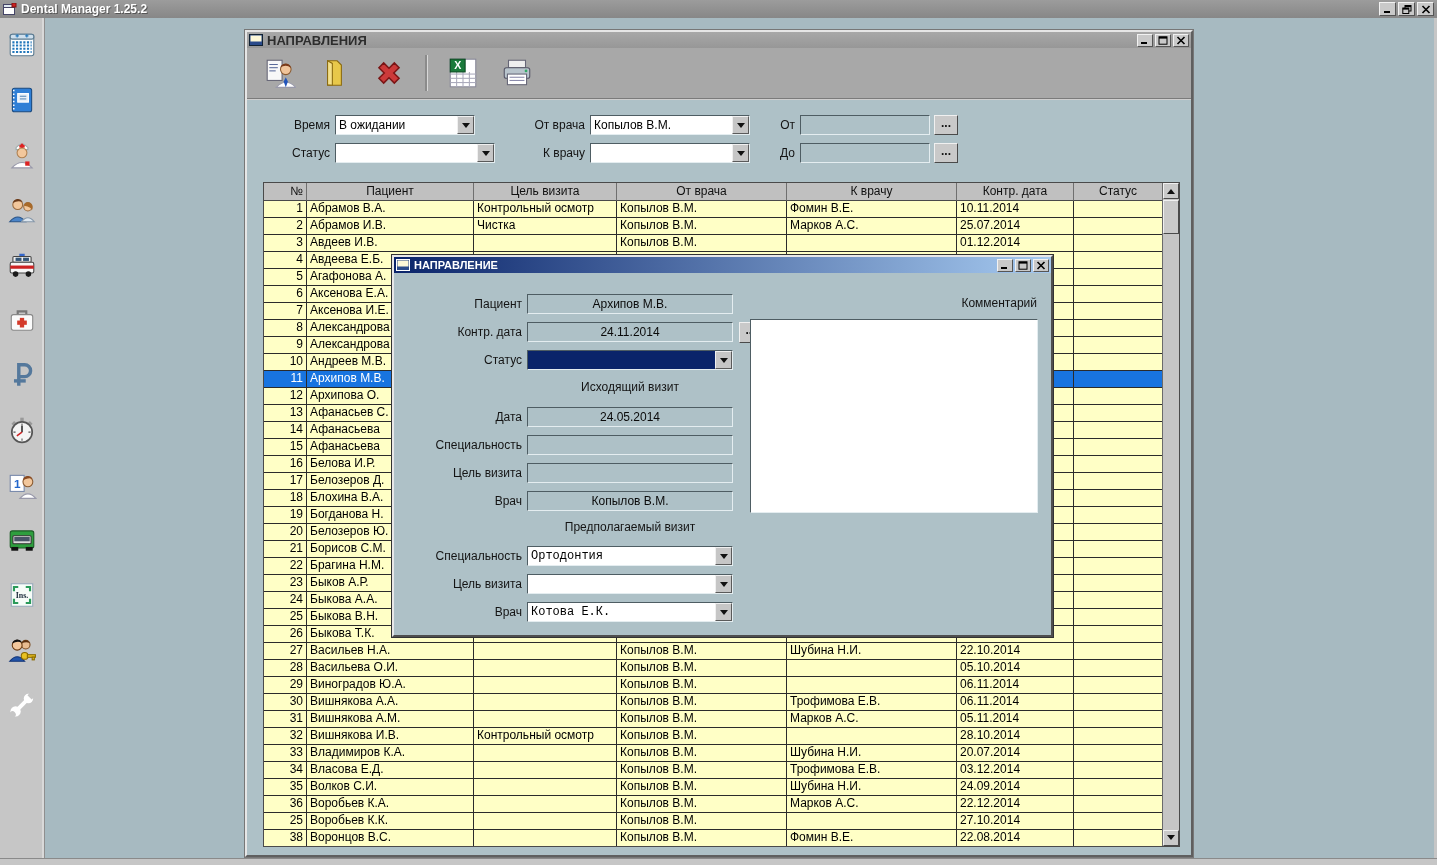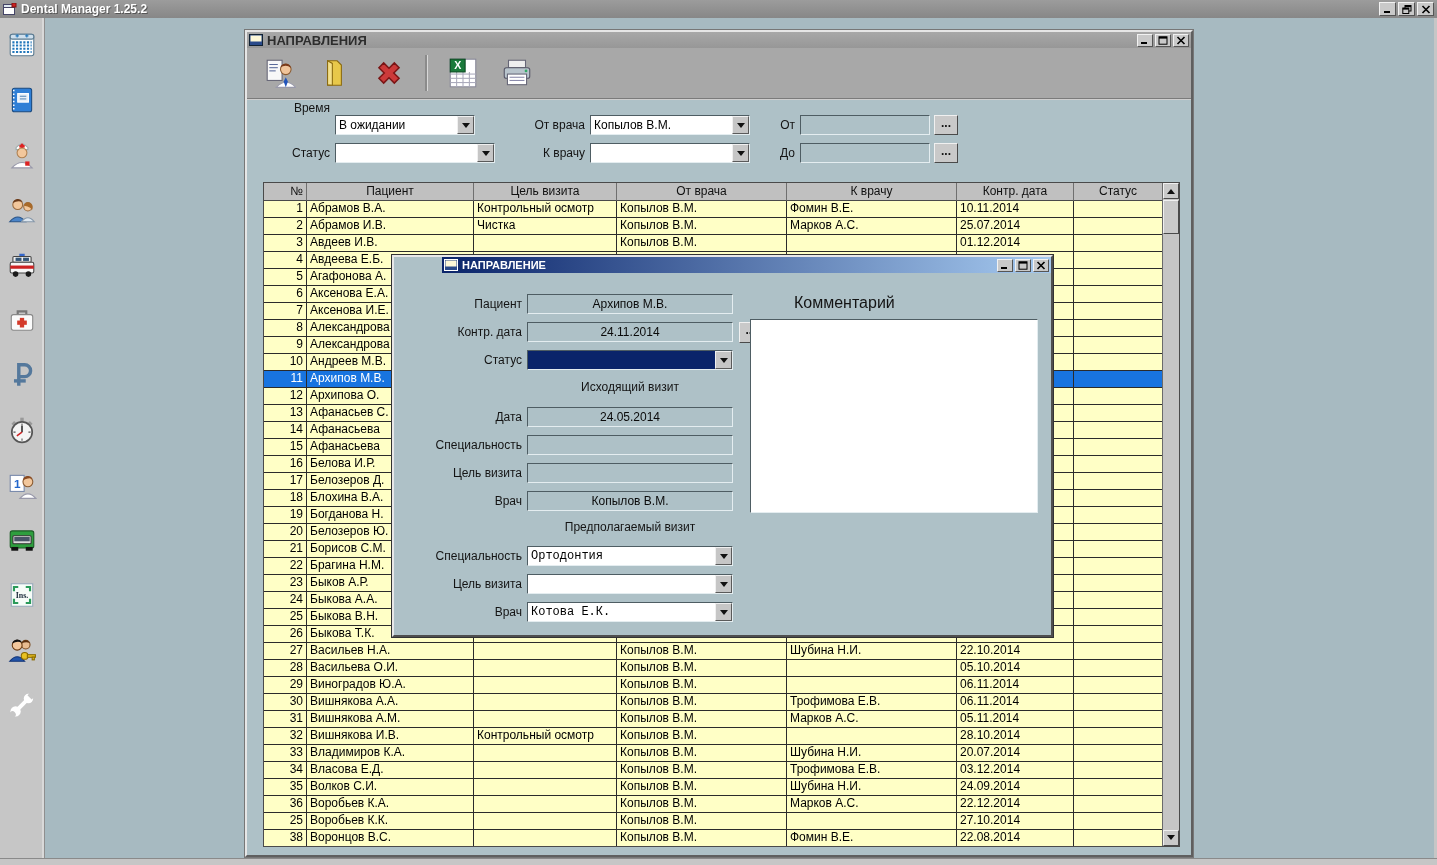--- a/index.html
+++ b/index.html
@@ -76,34 +76,34 @@
   .scr-btn { position:absolute; left:0; width:16px; height:16px; background:#C9C9C9;
     border:1px solid; border-color:#f0f0f0 #4a4a4a #4a4a4a #f0f0f0;
     display:flex; align-items:center; justify-content:center; }
   .tri-up { width:0; height:0; border:4px solid transparent; border-bottom:5px solid #111; margin-bottom:3px; }
   .tri-dn { width:0; height:0; border:4px solid transparent; border-top:5px solid #111; margin-top:3px; }
   .scr-thumb { position:absolute; left:0; top:17px; width:16px; height:34px; background:#C9C9C9;
     border:1px solid; border-color:#f0f0f0 #4a4a4a #4a4a4a #f0f0f0; }
 
   
   .dlg { position:absolute; left:392px; top:255px; width:661px; height:382px; background:#AEC1C7;
-    border:2px solid; border-color:#e8e8e8 #4f4f4f #4f4f4f #e8e8e8; box-shadow:0 0 0 1px #333; z-index:20;padding-left:48px; }
+    border:2px solid; border-color:#e8e8e8 #4f4f4f #4f4f4f #e8e8e8; box-shadow:0 0 0 1px #333; z-index:20; }
   .dlg-titlebar { height:16px; background:linear-gradient(90deg,#0A246A,#A6CAF0); display:flex;
     align-items:center; padding:0 2px; color:#fff; font-weight:bold; font-size:11px; }
   .dlg-title-text { margin-left:4px; }
   .dlg-label { position:absolute; left:4px; width:124px; height:20px; line-height:20px; text-align:right;
     font-size:12px; color:#141414; }
   .dlg-field { position:absolute; left:133px; width:206px; height:20px; background:#AEC1C7;
     border:1px solid; border-color:#4e5d63 #e4edf0 #e4edf0 #4e5d63;
     text-align:center; font-size:12px; line-height:18px; color:#0a0a0a; overflow:hidden; white-space:nowrap; }
   .dlg-combo { position:absolute; left:133px; width:206px;font-family:Liberation Mono, monospace; }
   .section-label { position:absolute; left:133px; width:206px; text-align:center; font-size:12px;
     color:#141414; height:16px; line-height:16px; }
   .status-combo-fill { flex:1; background:#0A246A; }
-  .comment-label { position:absolute; left:400px; width:243px; font-size:16px; color:#141414;
+  .comment-label { position:absolute; left:400px; width:243px; text-align:right; font-size:12px; color:#141414;
     height:16px; line-height:16px; }
   .comment-box { position:absolute; left:356px; top:62px; width:288px; height:194px; background:#fff;
     border:1px solid; border-color:#4e5d63 #e4edf0 #e4edf0 #4e5d63; font-size:12px; }
 </style>
 </head>
 <body>
 
 <div class="screen">
 
   <div class="main-titlebar">
@@ -353,21 +353,21 @@
             <circle cx="24.5" cy="14" r="1.3" fill="#3a6"></circle>
             <rect x="7" y="17" width="18" height="10" fill="#fff" stroke="#667"></rect>
             <g stroke="#88a">
               <line x1="9" y1="20" x2="23" y2="20"></line>
               <line x1="9" y1="23" x2="23" y2="23"></line>
             </g>
           </svg>
         </div>
     </div>
 
-    <div class="f-label" style="left:18px; top:66px; width:65px;">Время</div>
+    <div class="f-label" style="left:18px; top:83px; width:65px;">Время</div>
     <div class="combo" style="left:88px; top:83px; width:140px;">
       <div class="val">В ожидании</div>
       <div class="drop-btn">
           <div class="arrow-down"></div>
         </div>
     </div>
     <div class="f-label" style="left:283px; top:83px; width:55px;">От врача</div>
     <div class="combo" style="left:343px; top:83px; width:160px;">
       <div class="val">Копылов В.М.</div>
       <div class="drop-btn">

